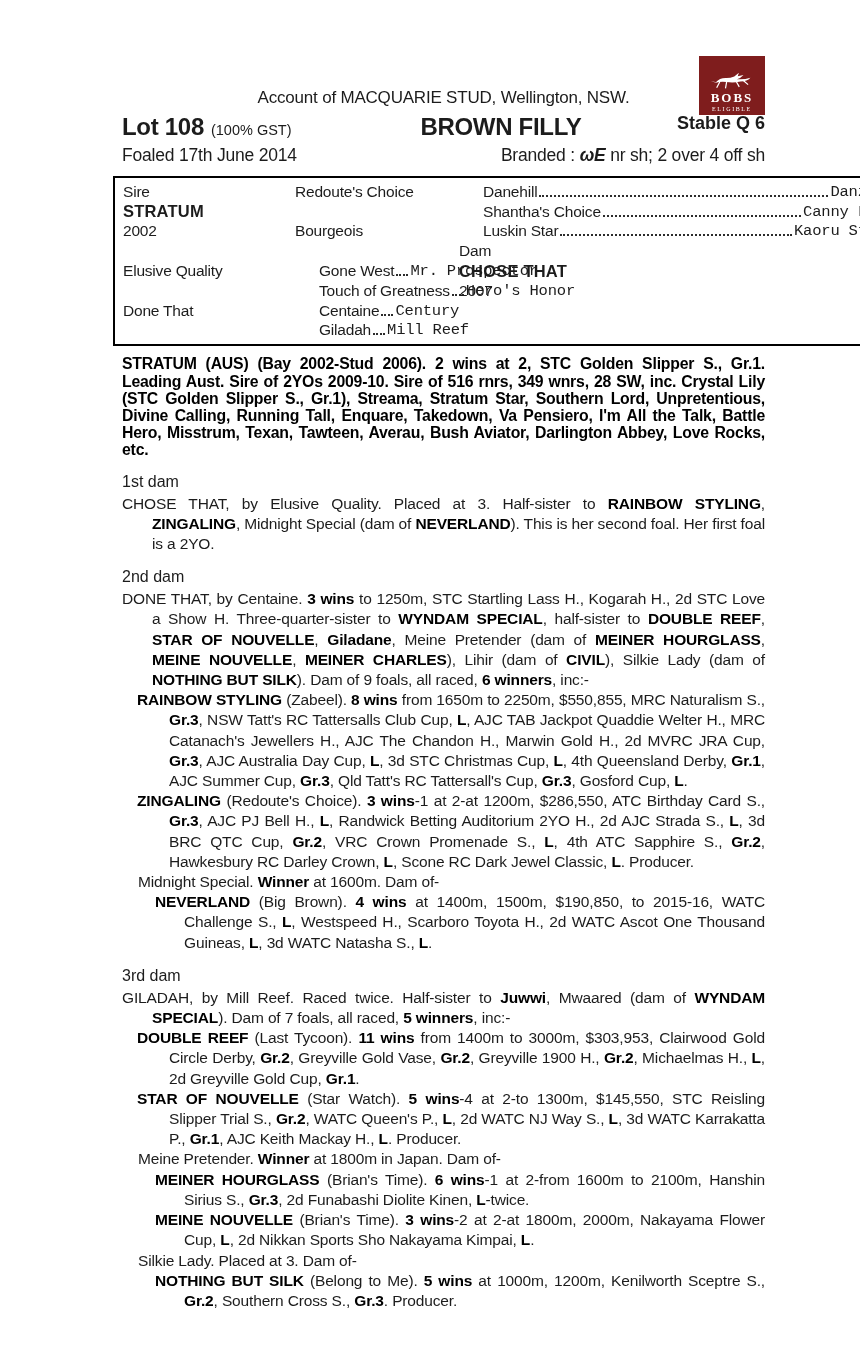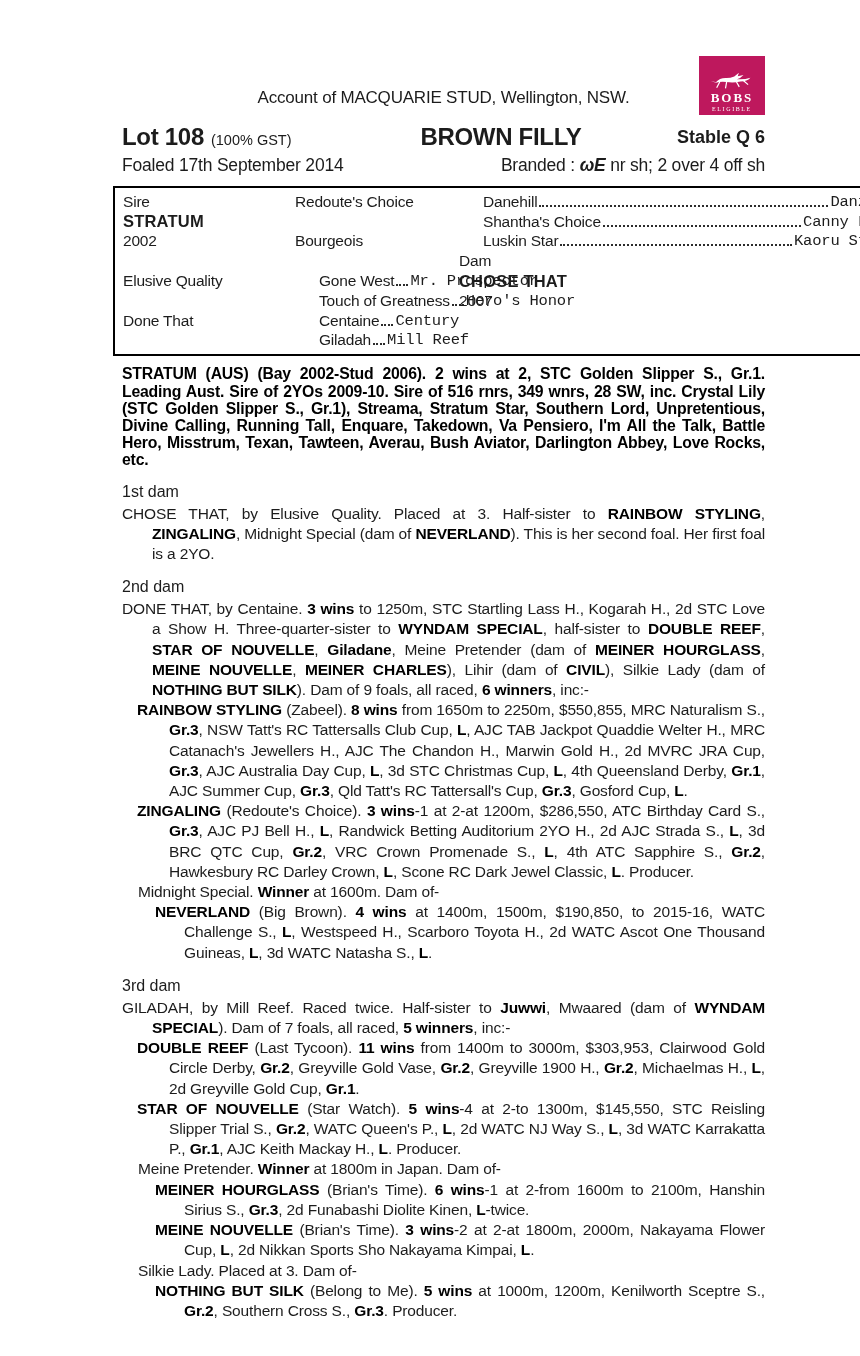--- a/index.html
+++ b/index.html
@@ -3,32 +3,32 @@
 <meta charset="utf-8">
 <style>
   * { margin:0; padding:0; box-sizing:border-box; }
   html,body { background:#ffffff; }
   .page {
     position:relative; width:860px; height:1356px; background:#ffffff;
     font-family:"Liberation Sans", sans-serif; color:#1c1c1c; overflow:hidden;
   }
   .logo {
     position:absolute; left:699px; top:56px; width:66px; height:59px;
-    background:#be185d; color:#fff; display:flex; flex-direction:column;
+    background:#7f1d1d; color:#fff; display:flex; flex-direction:column;
     align-items:center; justify-content:flex-end; padding-bottom:3px;
   }
   .logo svg { width:46px; height:20px; display:block; margin-bottom:1px; }
   .logo-name { font-family:"Liberation Serif", serif; font-weight:700; font-size:13px; letter-spacing:2px; line-height:1; }
   .logo-sub  { font-family:"Liberation Serif", serif; font-size:6px; letter-spacing:1.6px; margin-top:2px; line-height:1; }
 
   .content { position:absolute; left:122px; top:88px; width:643px; }
 
   .account { font-weight:400; font-size:17px; text-align:center; letter-spacing:-0.2px; }
 
-  .lot-row { display:flex; align-items:center; margin-top:15px; }
+  .lot-row { display:flex; align-items:flex-start; margin-top:5px; }
   .lot-left { display:flex; align-items:baseline; width:235px; }
   .lot-label { font-weight:700; font-size:24px; letter-spacing:-0.3px; }
   .gst { font-size:14.5px; margin-left:7px; }
   .lot-center { flex:1; text-align:center; font-weight:700; font-size:24px; letter-spacing:-0.3px; }
   .lot-right { width:120px; text-align:right; font-weight:700; font-size:18px; }
 
   .foaled-row { display:flex; justify-content:space-between; font-size:17.5px; margin-top:4px; letter-spacing:-0.2px; }
   .brand-symbol { font-weight:700; font-style:italic; }
 
   .ped-table {
@@ -77,21 +77,21 @@
     <div class="lot-row">
       <div class="lot-left">
         <span class="lot-label">Lot 108</span>
         <span class="gst">(100% GST)</span>
       </div>
       <div class="lot-center">BROWN FILLY</div>
       <div class="lot-right">Stable Q 6</div>
     </div>
 
     <div class="foaled-row">
-      <span>Foaled 17th September 2014</span>
+      <span>Foaled 17th June 2014</span>
       <span><span>Branded : </span><span class="brand-symbol">ωE</span><span> nr sh; 2 over 4 off sh</span></span>
     </div>
 
     <div class="ped-table">
         <div class="ped-cell">Sire</div>
         <div class="ped-cell">Redoute's Choice</div>
         <div class="leader">
           <span class="l">Danehill</span>
           <span class="dots"></span>
           <span class="r">Danzig</span>

